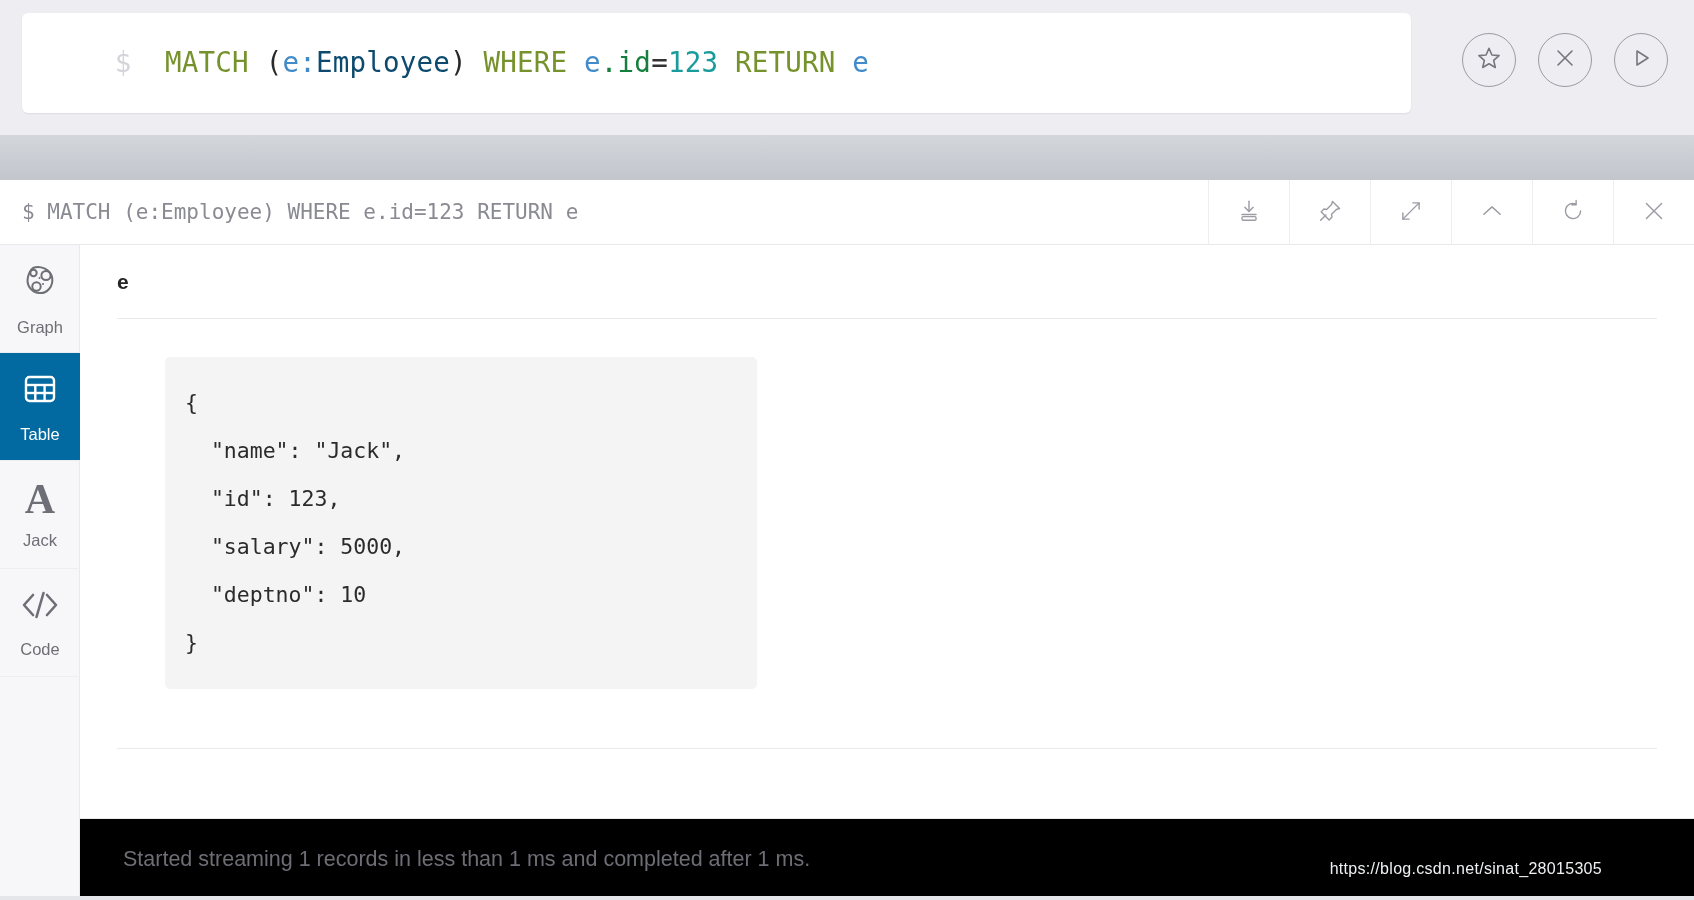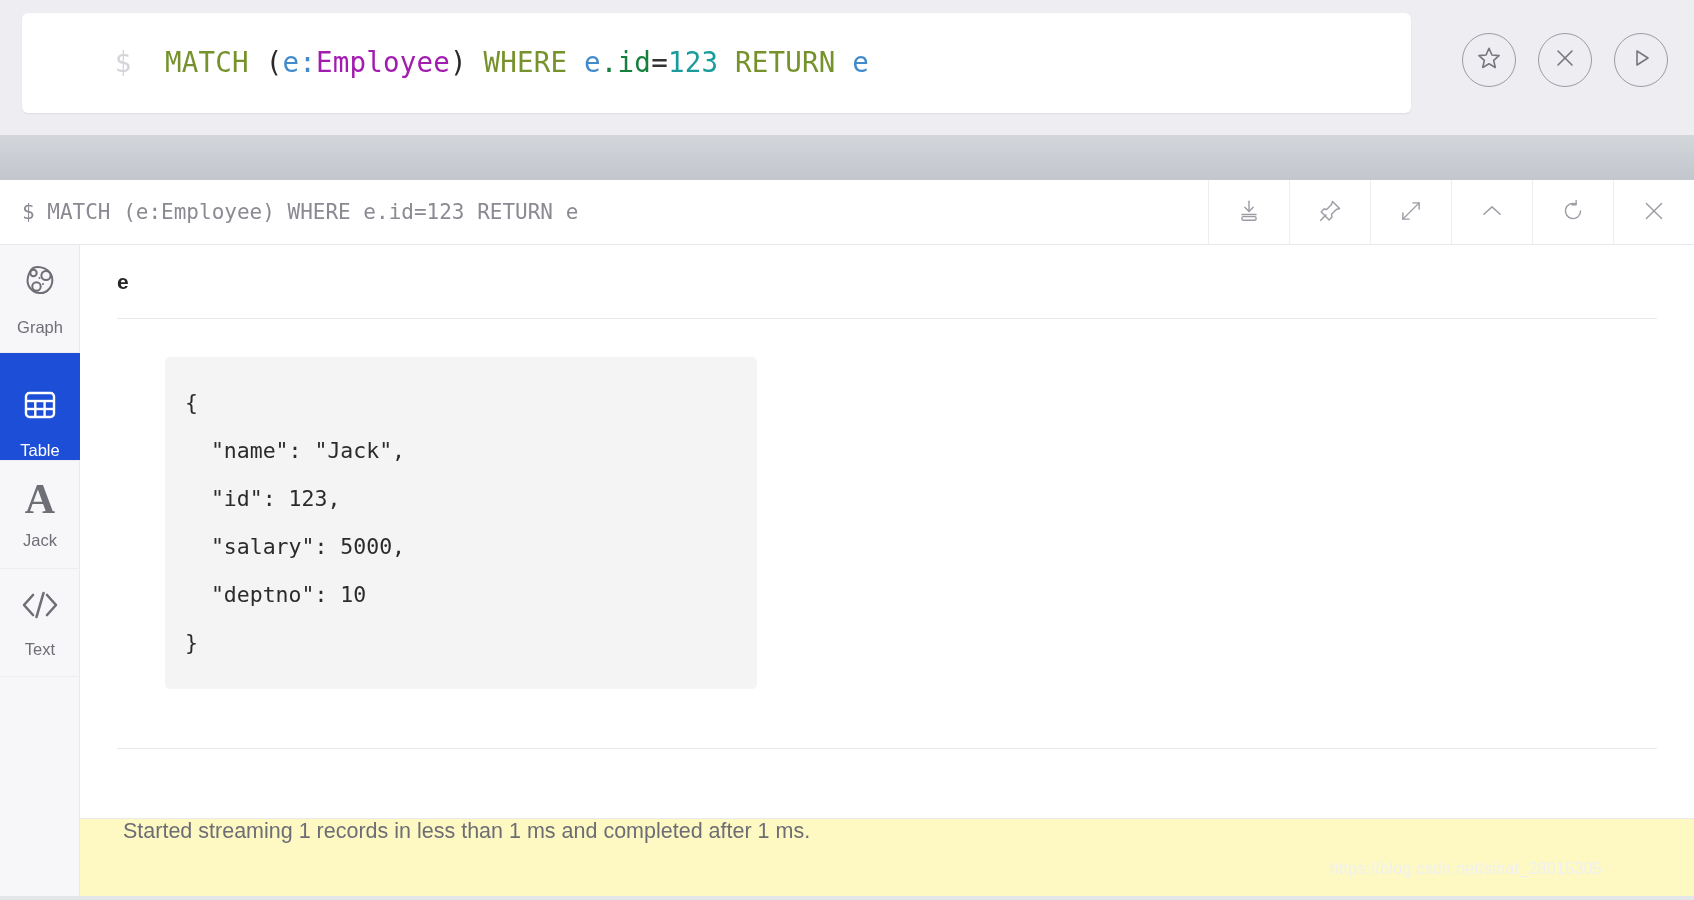--- a/index.html
+++ b/index.html
@@ -34,21 +34,21 @@
     font-size: 27.5px;
     letter-spacing: 0.2px;
     white-space: pre;
     line-height: 1;
   }
   .tk-prompt  { color: #d4d4da; }
   .tk-kw      { color: #76922c; margin-top: 7px; }
   .tk-paren   { color: #2a2a2a; }
   .tk-var     { color: #428bca; }
   .tk-colon   { color: #428bca; }
-  .tk-label   { color: #a21caf; }
+  .tk-label   { color: #0c4a6e; }
   .tk-prop    { color: #15803d; }
   .tk-op      { color: #333333; }
   .tk-num     { color: #1a9c9c; margin-top: 44px; }
 
   #editor-actions {
     position: absolute;
     right: 26px; top: 33px;
     display: flex;
     gap: 22px;
   }
@@ -128,23 +128,22 @@
     flex-direction: column;
     align-items: center;
     justify-content: center;
     gap: 13px;
     color: #6e6e76;
     cursor: pointer;
     border-bottom: 1px solid #eceef0;
     background: transparent;
   }
   .view-tab.active {
-    background: #1d4ed8;
+    background: #0369a1;
     color: #ffffff;
-    justify-content: flex-end;
   }
   .view-tab .tab-label {
     font-size: 16.5px;
     font-family: "Liberation Sans", sans-serif;
   }
 
   
   #result-content {
     position: absolute;
     left: 80px; top: 65px;
@@ -186,24 +185,24 @@
     left: 37px; top: 503px;
     width: 1540px; height: 1px;
     background: #e9eaed;
   }
 
   
   #status-bar {
     position: absolute;
     left: 80px; top: 638px;
     width: 1614px; height: 82px;
-    background: #fef9c3;
+    background: #000000;
     border-top: 1px solid #e9eaed;
     display: flex;
-    align-items: flex-start;
+    align-items: center;
   }
   #status-text {
     margin-left: 43px;
     font-size: 21.5px;
     color: #6d6d75;
   }
   #watermark {
     position: absolute;
     right: 92px; bottom: 22px;
     font-size: 16px;
@@ -349,21 +348,21 @@
     </div>
 
     <div class="view-tab">
       <span>
         <svg width="42" height="36" viewBox="0 0 42 36" fill="none" stroke="currentColor" stroke-width="2.6" stroke-linecap="round" stroke-linejoin="round">
           <polyline points="14,8 5,18 14,28"></polyline>
           <polyline points="28,8 37,18 28,28"></polyline>
           <line x1="24.5" y1="6" x2="17.5" y2="30"></line>
         </svg>
       </span>
-      <span class="tab-label">Text</span>
+      <span class="tab-label">Code</span>
     </div>
   </div>
 
   <div id="result-content">
     <div id="column-header">e</div>
     <div id="header-rule"></div>
 
     <div id="json-box">
       <pre id="json-code">{
   "name": "Jack",

